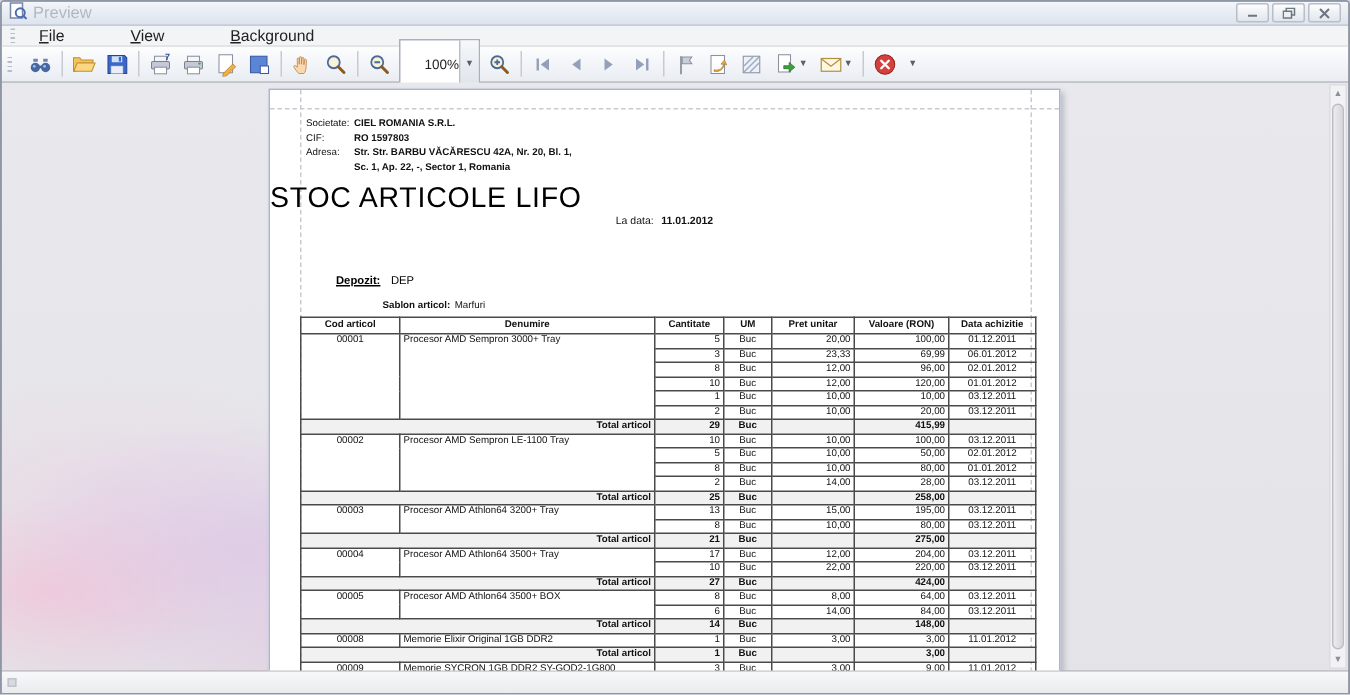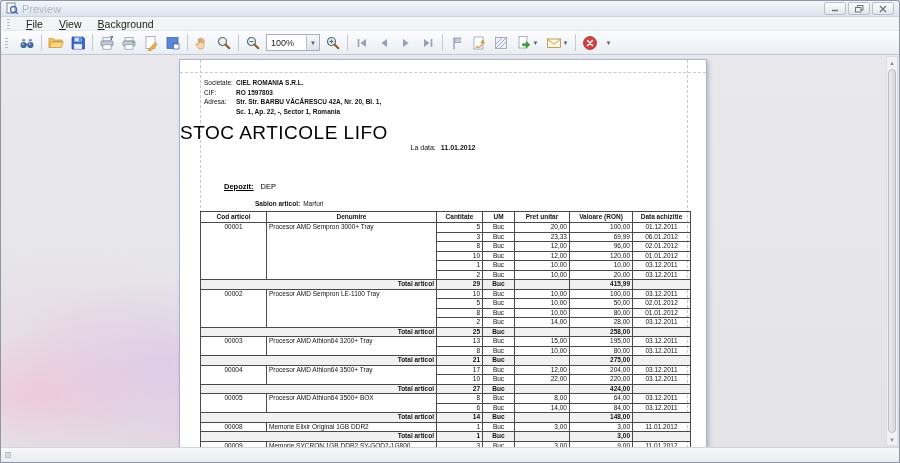--- a/index.html
+++ b/index.html
@@ -49,23 +49,23 @@
     border-bottom:1px solid #c6cad2;
     display:flex; align-items:center; padding:0 2px;
   }
   .tbtn {
     width:22px; height:20px; border-radius:2px;
     display:flex; align-items:center; justify-content:center;
   }
   .tbtn svg { display:block; }
   .tsep { width:1px; height:17px; background:#c6cad2; margin:0 3px; flex:0 0 1px; }
   .zoom-combo {
-    width:54px; height:17px; border:1px solid #a9b0bb; background:#fff;
+    width:54px; height:34px; border:1px solid #a9b0bb; background:#fff;
     display:flex; align-items:center; font-size:9px; color:#222;
-    margin:0 2px; position:relative; padding-left:4px;
+    margin:0 2px; position:relative; padding-left:16px;
   }
   .combo-caret {
     position:absolute; right:0; top:0; bottom:0; width:13px;
     background:linear-gradient(#f6f8fa,#dde3ea); border-left:1px solid #b9c0ca;
     display:flex; align-items:center; justify-content:center;
     font-size:6px; color:#55606e;
   }
   .dd-caret { font-size:6px; color:#55606e; margin-left:1px; }
 
   
@@ -174,21 +174,21 @@
       <span class="winbtn">
           <svg width="8" height="8" viewBox="0 0 8 8">
             <path d="m1 1 6 6M7 1 1 7" stroke="#6e7680" stroke-width="1.4"></path>
           </svg>
         </span>
     </span>
   </div>
 
   <div class="menubar">
     <span class="grip"></span>
-    <span style="display:flex;">
+    <span style="display:flex;gap:28px;">
         <span class="menu-item"><u>F</u>ile</span>
         <span class="menu-item"><u>V</u>iew</span>
         <span class="menu-item"><u>B</u>ackground</span>
       </span>
   </div>
 
   <div class="toolbar">
     <span class="grip"></span>
 
     <span class="tbtn">

